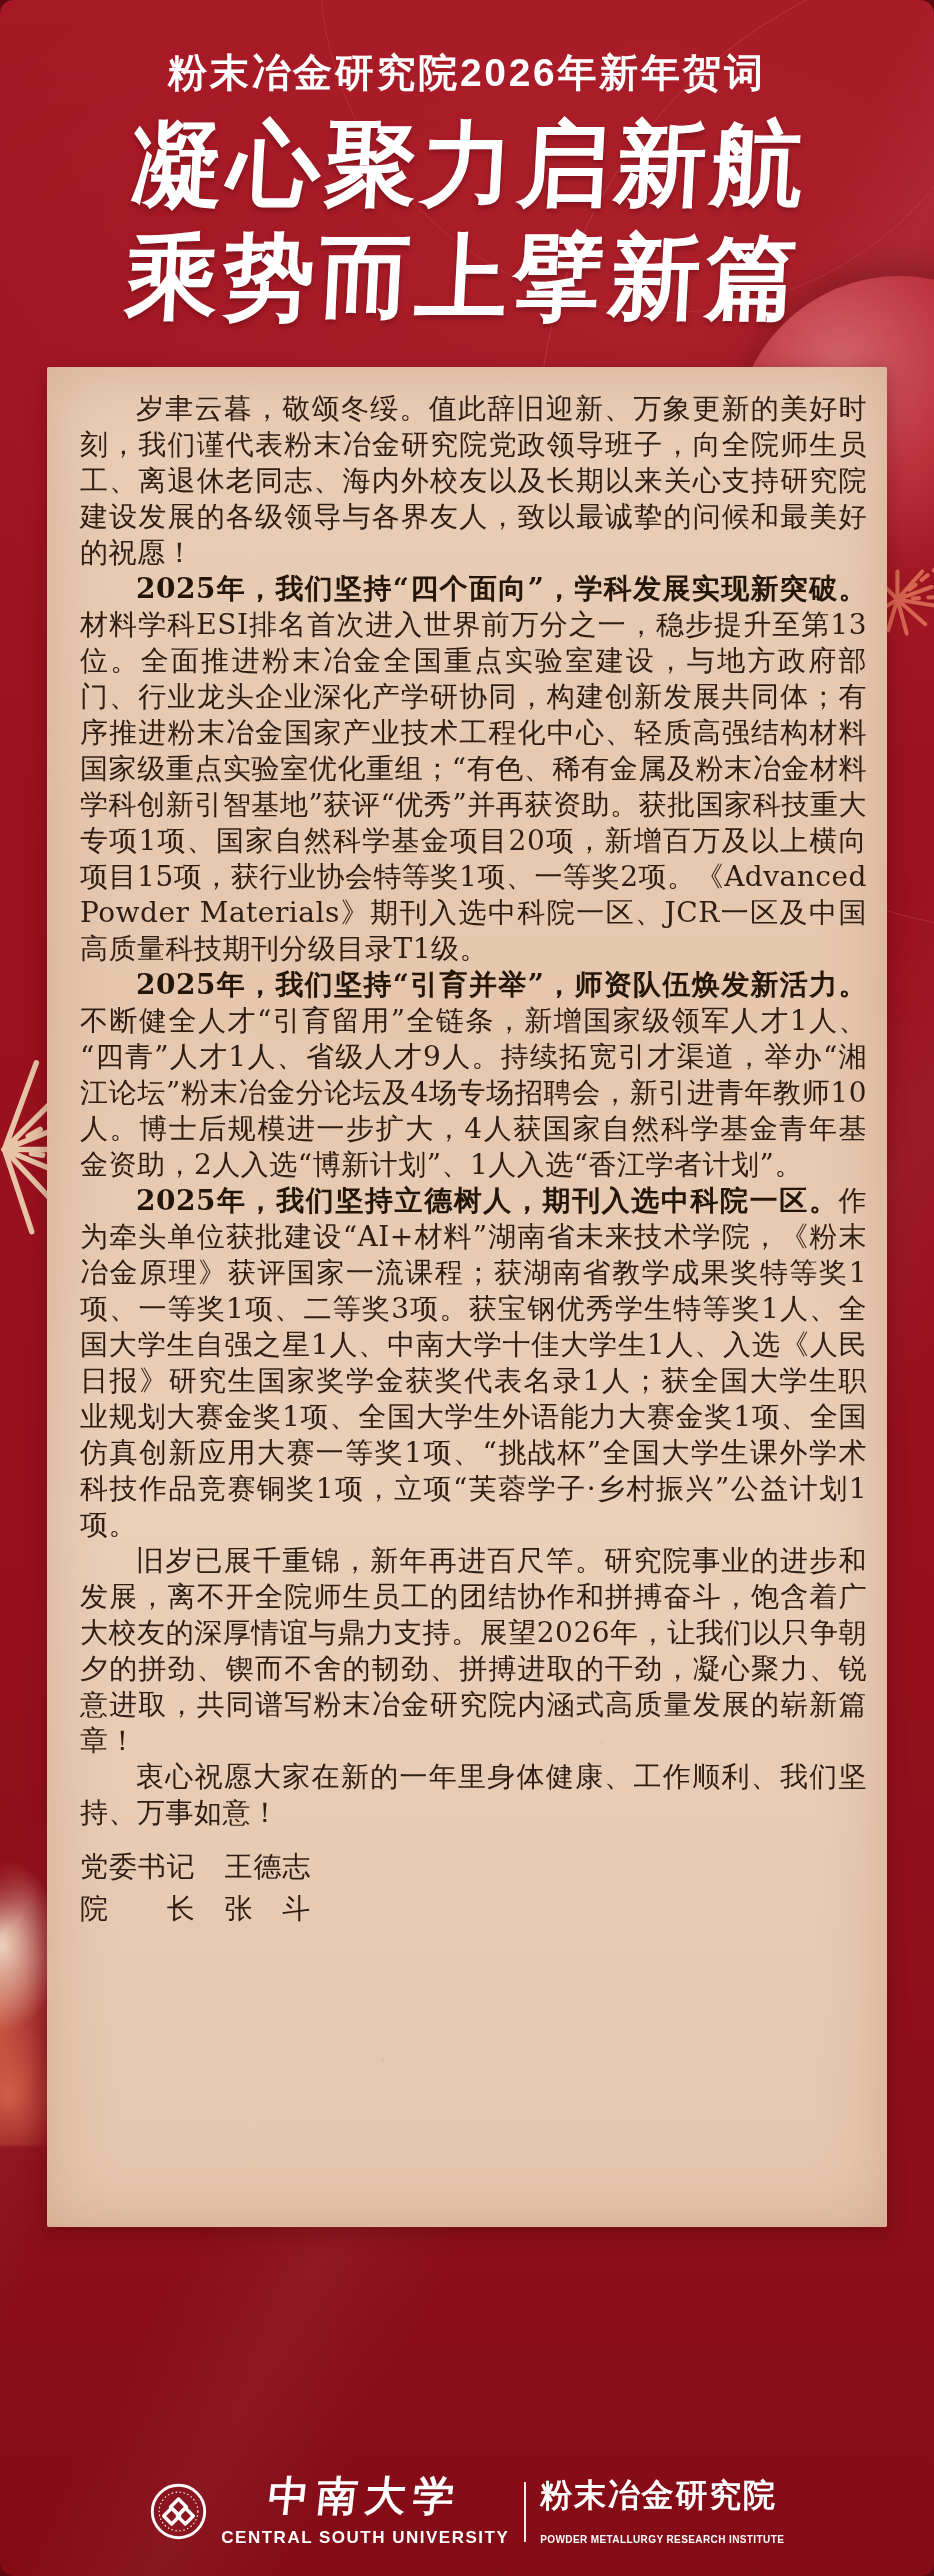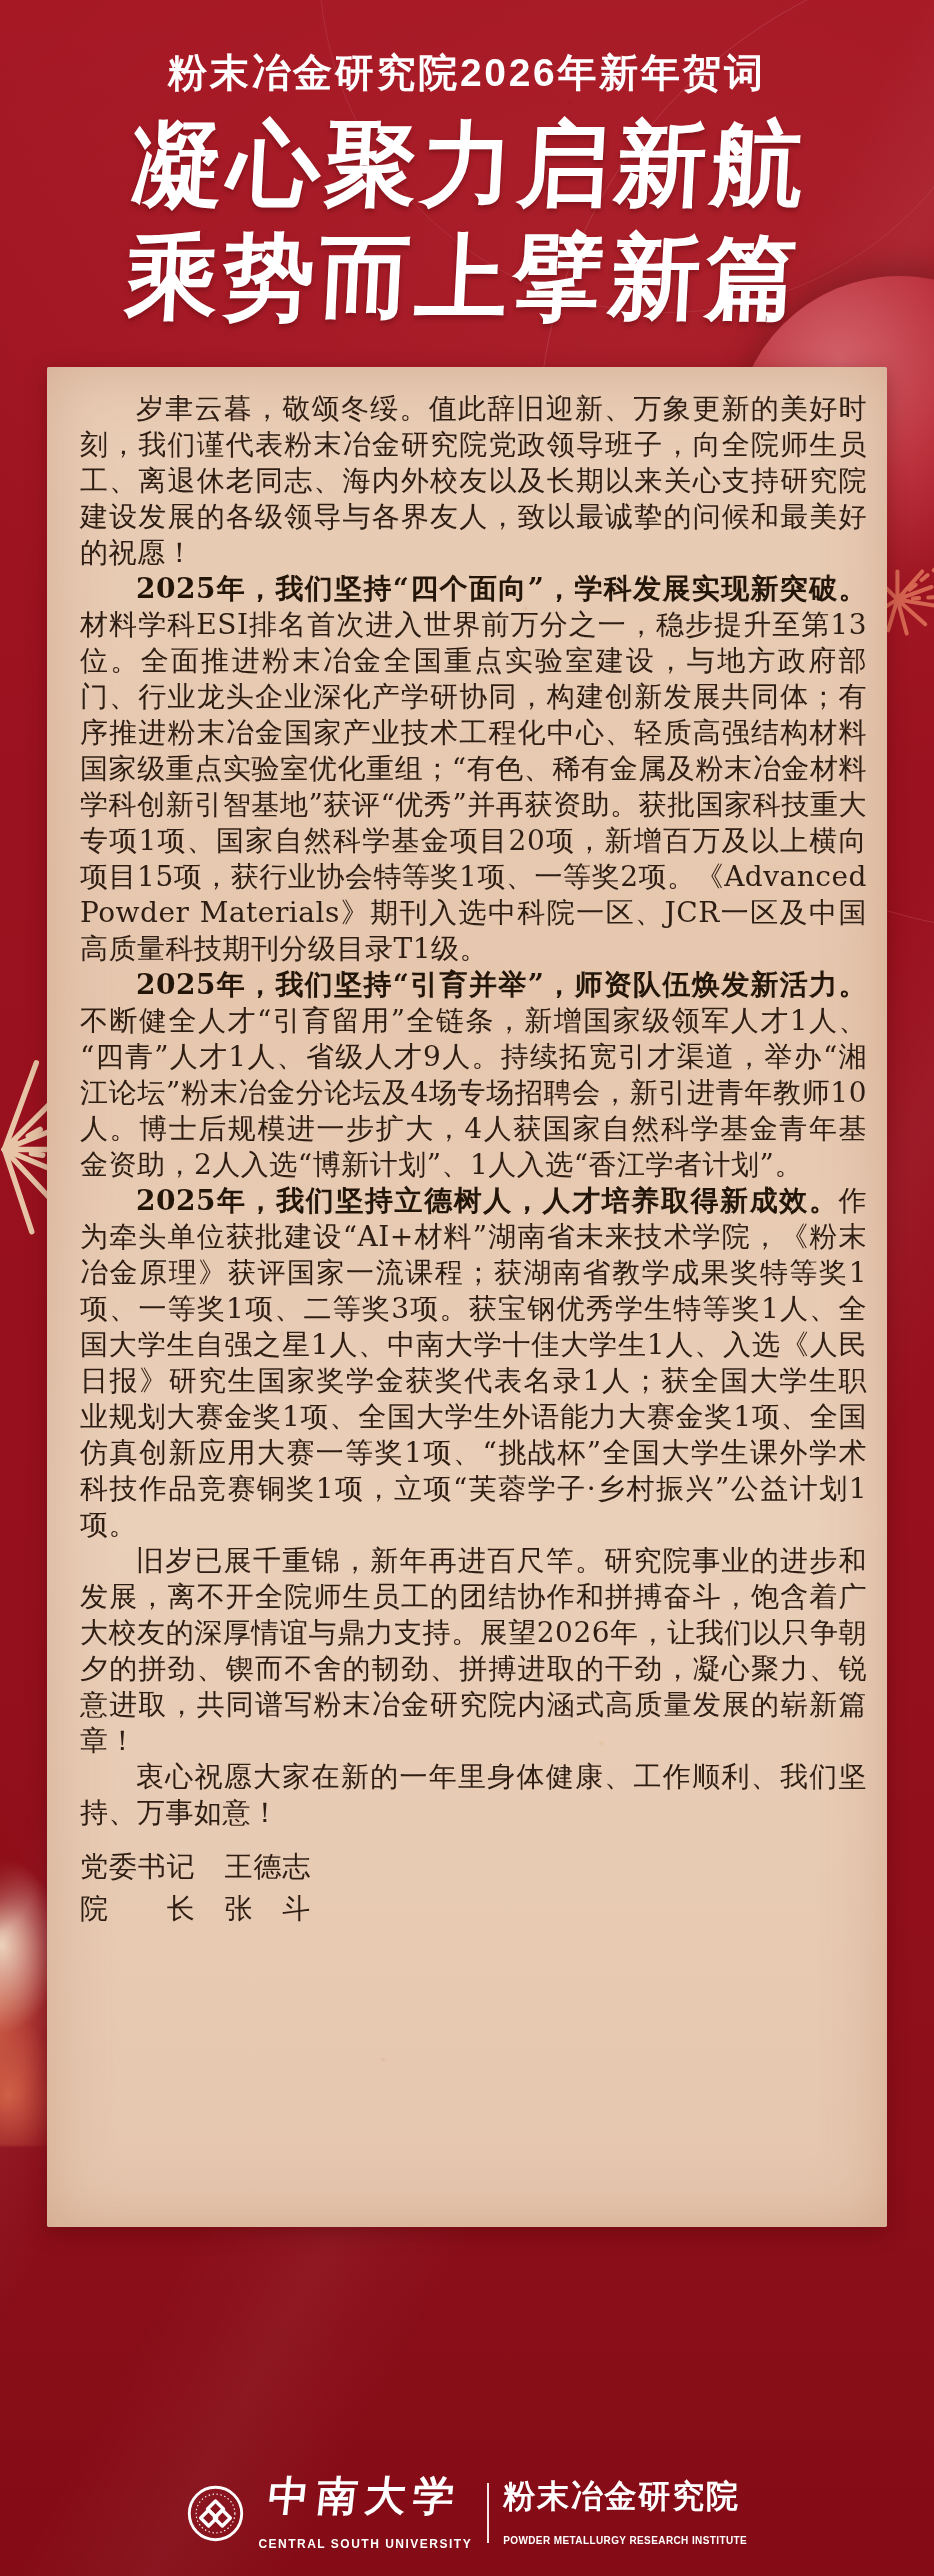--- a/index.html
+++ b/index.html
@@ -5,20 +5,21 @@
   html,body{margin:0;padding:0;background:#5c0a10;}
   .poster{
     position:relative;
     width:934px;height:2576px;
     margin:0 auto;
     overflow:hidden;
     background:
       radial-gradient(1278px 821px at 70% 12%, rgba(255,120,110,0.10), rgba(0,0,0,0) 60%),
       linear-gradient(180deg,#a51824 0%,#9b111f 30%,#95101d 62%,#8a0e19 88%,#840c16 100%);
     font-family:"DejaVu Serif", serif;
+    border-radius:14px;
   }
   
   .poster::before{
     content:"";position:absolute;inset:0;z-index:1;pointer-events:none;
     background:
       linear-gradient(116deg, rgba(255,255,255,0) 42%, rgba(255,255,255,0.05) 47%, rgba(255,255,255,0) 52%),
       linear-gradient(118deg, rgba(255,255,255,0) 60%, rgba(255,255,255,0.045) 66%, rgba(255,255,255,0) 72%),
       radial-gradient(2.7px 2.7px at 22% 9%, rgba(0,0,0,0.10), rgba(0,0,0,0) 60%),
       radial-gradient(3.7px 3.7px at 61% 4%, rgba(0,0,0,0.08), rgba(0,0,0,0) 60%),
       radial-gradient(2.7px 2.7px at 83% 14%, rgba(255,255,255,0.05), rgba(255,255,255,0) 60%);
@@ -89,21 +90,21 @@
   }
   .seal{display:block;width:57px;height:57px;}
   .uni{text-align:center;}
   .uni-cn{
     font-size:41px;font-weight:700;letter-spacing:7.3px;line-height:42px;
     transform:skewX(-6deg);
     font-family:"DejaVu Serif", serif;
   }
   .uni-en{
     font-family:"Liberation Sans", sans-serif;
-    font-size:12px;font-weight:700;letter-spacing:1.5px;margin-top:20px;
+    font-size:17px;font-weight:700;letter-spacing:1.5px;margin-top:11px;
   }
   .logo-divider{width:1.8px;height:60px;background:rgba(255,255,255,0.9);}
   .inst{text-align:left;}
   .inst-cn{
     font-family:Liberation Mono, monospace;
     font-size:32px;font-weight:800;letter-spacing:1.8px;line-height:37px;
   }
   .inst-en{
     font-family:"Liberation Sans", sans-serif;
     font-size:10px;font-weight:700;letter-spacing:0.4px;margin-top:18px;
@@ -154,21 +155,21 @@
   <div class="main-title">
     <div>凝心聚力启新航</div>
     <div>乘势而上擘新篇</div>
   </div>
 
   <div class="parchment">
     <div class="letter-body" id="letter-body">
         <p>岁聿云暮，敬颂冬绥。值此辞旧迎新、万象更新的美好时刻，我们谨代表粉末冶金研究院党政领导班子，向全院师生员工、离退休老同志、海内外校友以及长期以来关心支持研究院建设发展的各级领导与各界友人，致以最诚挚的问候和最美好的祝愿！</p>
         <p><b>2025年，我们坚持“四个面向”，学科发展实现新突破。</b>材料学科ESI排名首次进入世界前万分之一，稳步提升至第13位。全面推进粉末冶金全国重点实验室建设，与地方政府部门、行业龙头企业深化产学研协同，构建创新发展共同体；有序推进粉末冶金国家产业技术工程化中心、轻质高强结构材料国家级重点实验室优化重组；“有色、稀有金属及粉末冶金材料学科创新引智基地”获评“优秀”并再获资助。获批国家科技重大专项1项、国家自然科学基金项目20项，新增百万及以上横向项目15项，获行业协会特等奖1项、一等奖2项。《Advanced Powder Materials》期刊入选中科院一区、JCR一区及中国高质量科技期刊分级目录T1级。</p>
         <p><b>2025年，我们坚持“引育并举”，师资队伍焕发新活力。</b>不断健全人才“引育留用”全链条，新增国家级领军人才1人、“四青”人才1人、省级人才9人。持续拓宽引才渠道，举办“湘江论坛”粉末冶金分论坛及4场专场招聘会，新引进青年教师10人。博士后规模进一步扩大，4人获国家自然科学基金青年基金资助，2人入选“博新计划”、1人入选“香江学者计划”。</p>
-        <p><b>2025年，我们坚持立德树人，人才培养取得新成效。</b>作为牵头单位获批建设“AI+材料”湖南省未来技术学院，《粉末冶金原理》获评国家一流课程；获湖南省教学成果奖特等奖1项、一等奖1项、二等奖3项。获宝钢优秀学生特等奖1人、全国大学生自强之星1人、中南大学十佳大学生1人、入选《人民日报》研究生国家奖学金获奖代表名录1人；获全国大学生职业规划大赛金奖1项、全国大学生外语能力大赛金奖1项、全国仿真创新应用大赛一等奖1项、“挑战杯”全国大学生课外学术科技作品竞赛铜奖1项，立项“芙蓉学子·乡村振兴”公益计划1项。</p>
+        <p><b>2025年，我们坚持立德树人，期刊入选中科院一区。</b>作为牵头单位获批建设“AI+材料”湖南省未来技术学院，《粉末冶金原理》获评国家一流课程；获湖南省教学成果奖特等奖1项、一等奖1项、二等奖3项。获宝钢优秀学生特等奖1人、全国大学生自强之星1人、中南大学十佳大学生1人、入选《人民日报》研究生国家奖学金获奖代表名录1人；获全国大学生职业规划大赛金奖1项、全国大学生外语能力大赛金奖1项、全国仿真创新应用大赛一等奖1项、“挑战杯”全国大学生课外学术科技作品竞赛铜奖1项，立项“芙蓉学子·乡村振兴”公益计划1项。</p>
         <p>旧岁已展千重锦，新年再进百尺竿。研究院事业的进步和发展，离不开全院师生员工的团结协作和拼搏奋斗，饱含着广大校友的深厚情谊与鼎力支持。展望2026年，让我们以只争朝夕的拼劲、锲而不舍的韧劲、拼搏进取的干劲，凝心聚力、锐意进取，共同谱写粉末冶金研究院内涵式高质量发展的崭新篇章！</p>
         <p>衷心祝愿大家在新的一年里身体健康、工作顺利、我们坚持、万事如意！</p>
       </div>
     <div class="signature" id="signature">
         <div>党委书记　王德志</div>
         <div>院　　长　张　斗</div>
       </div>
   </div>
 
   <div class="footer">

